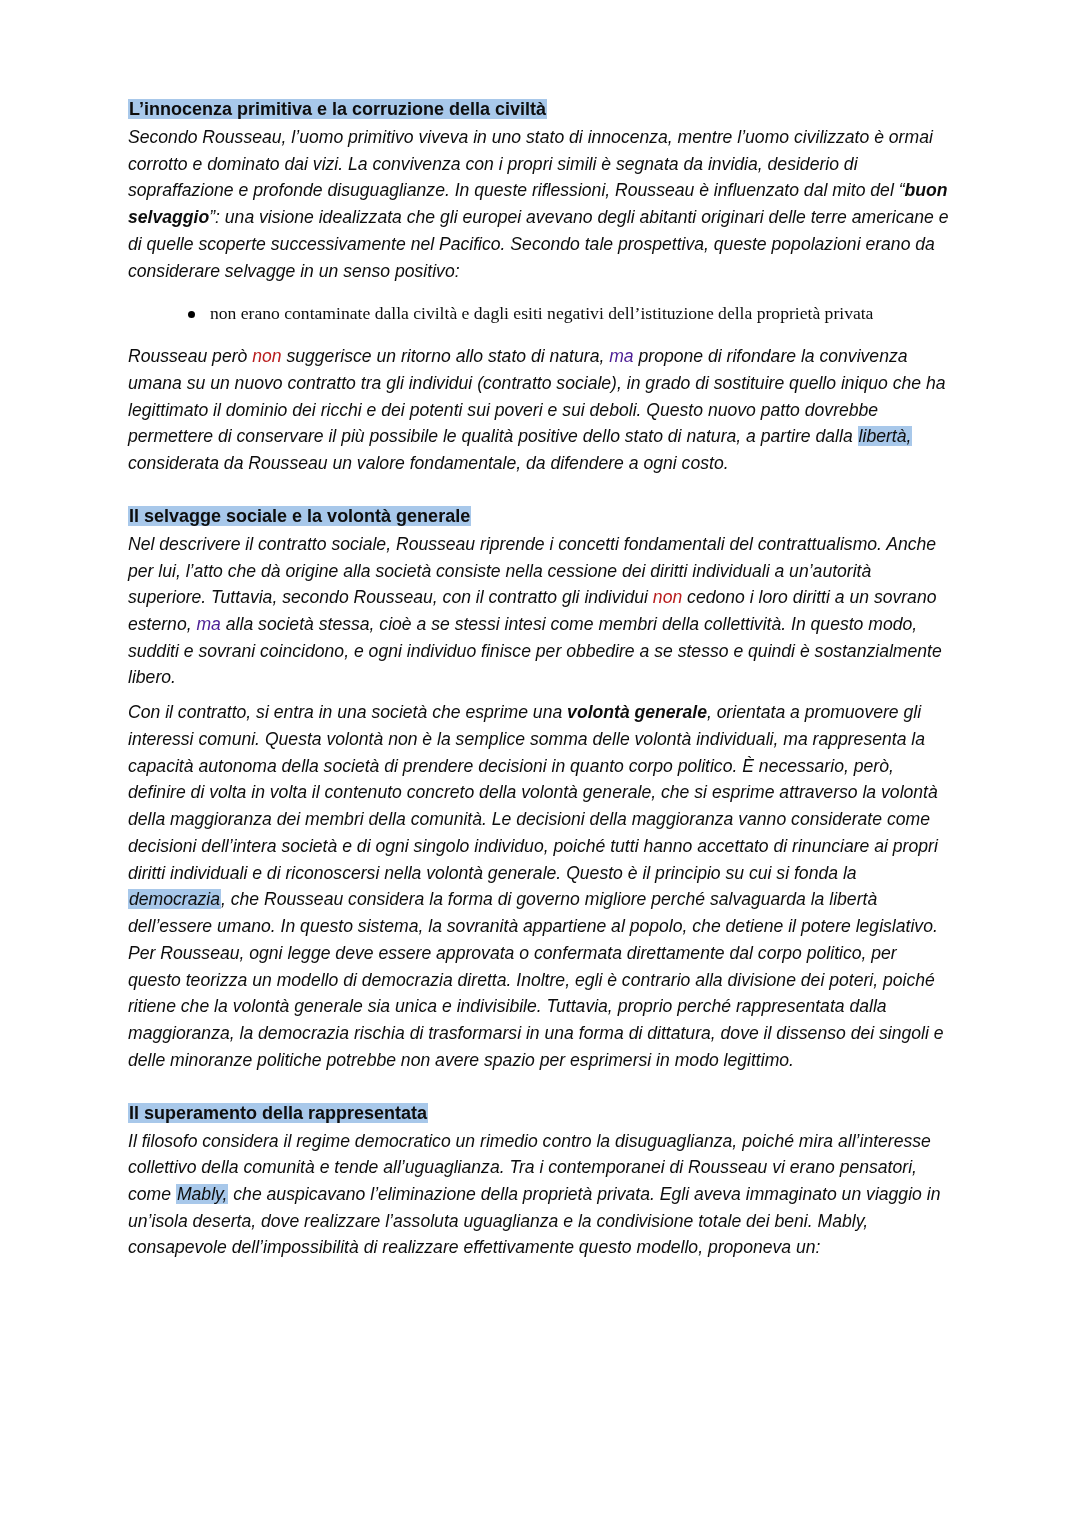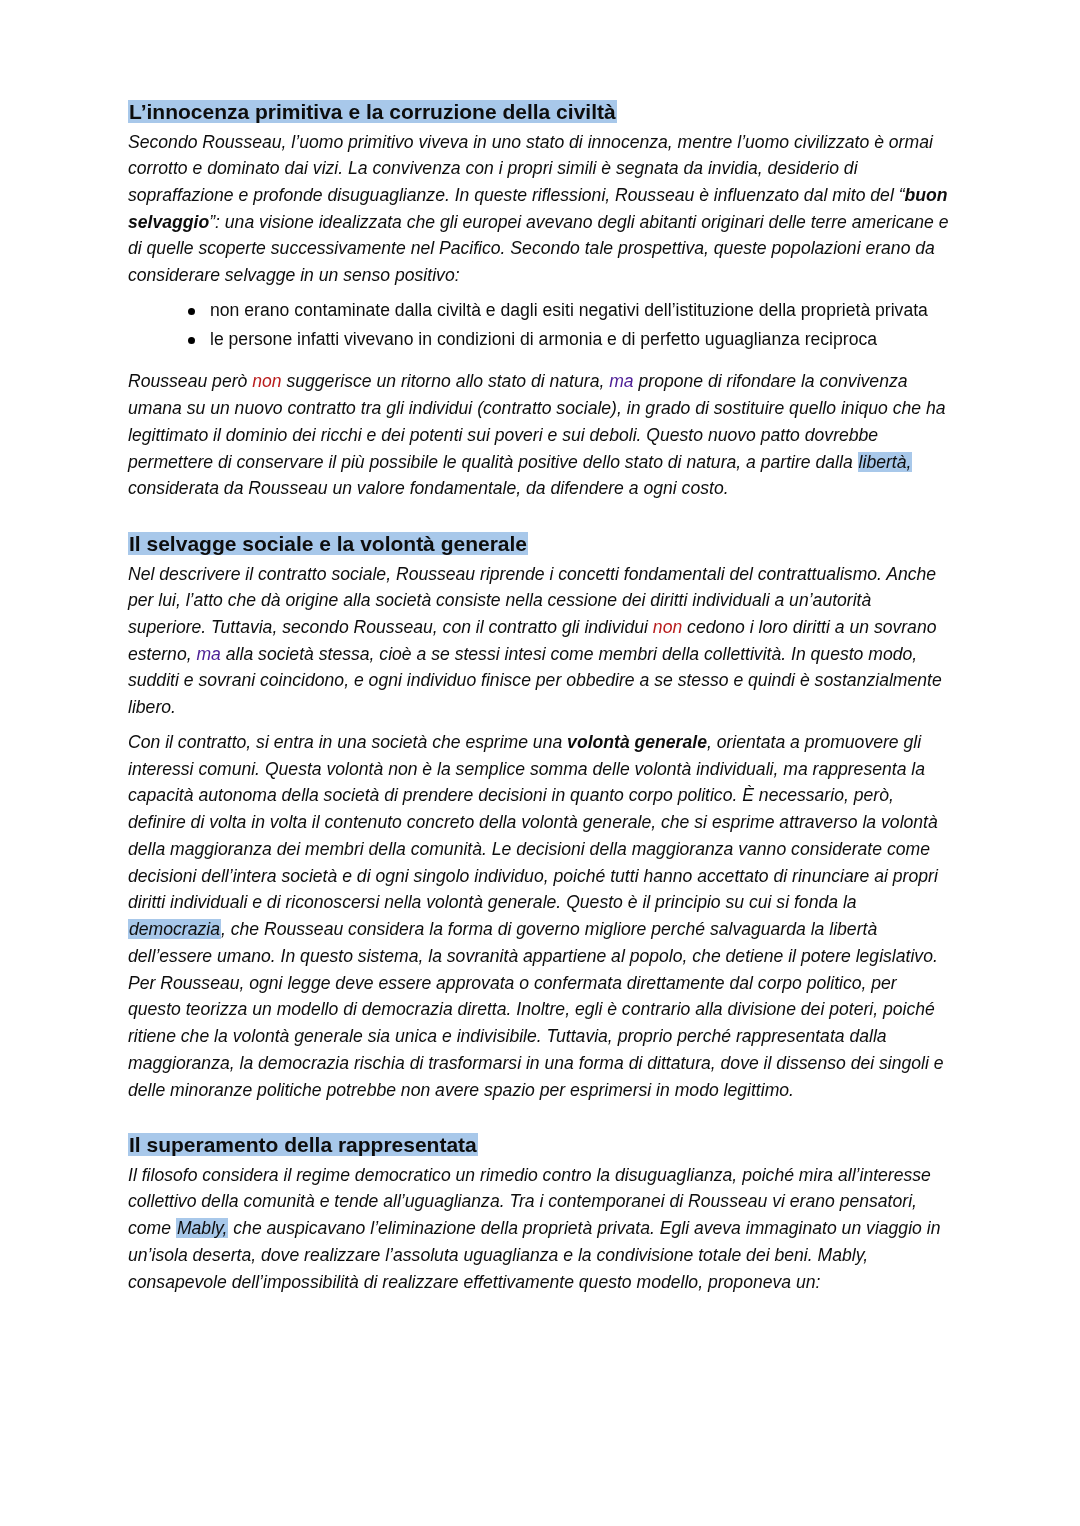--- a/index.html
+++ b/index.html
@@ -19,21 +19,21 @@
     box-sizing: border-box;
     padding: 96px 128px 40px 128px;
     background: #ffffff;
   }
   .doc {
     font-size: 17.6px;
     line-height: 1.52;
     color: #0d0d0d;
   }
   h2.section-heading {
-    font-size: 21px;
+    font-size: 18px;
     font-weight: bold;
     margin: 0 0 1px 0;
     line-height: 1.5;
     display: block;
   }
   h2.section-heading span.hl {
     background: #a8c8ea;
     padding: 0 1px;
   }
   p.para {
@@ -47,23 +47,24 @@
   }
   .spacer-sm { height: 16px; }
   .spacer-md { height: 26px; }
   ul.bullets {
     margin: 4px 0 0 0;
     padding-left: 60px;
     list-style: none;
   }
   ul.bullets li {
     position: relative;
-    margin: 8px 0 0 0;
+    margin: 16px 0 0 0;
     padding-left: 22px;
     line-height: 1.52;
+    font-family: Liberation Serif, serif;
   }
   ul.bullets li + li { margin-top: 2px; }
   ul.bullets li::before {
     content: "";
     position: absolute;
     left: 0;
     top: 11px;
     width: 7px;
     height: 7px;
     background: #000;
@@ -79,21 +80,20 @@
 <body>
 
 <div class="page">
   <div class="doc">
 
     <div id="sections-root">
         <h2 class="section-heading"><span class="hl">L’innocenza primitiva e la corruzione della civiltà</span></h2>
         <p class="para"><span>Secondo Rousseau, l’uomo primitivo viveva in uno stato di innocenza, mentre l’uomo civilizzato è ormai corrotto e dominato dai vizi. La convivenza con i propri simili è segnata da invidia, desiderio di sopraffazione e profonde disuguaglianze. In queste riflessioni, Rousseau è influenzato dal mito del “</span><span class="b">buon selvaggio</span><span>”: una visione idealizzata che gli europei avevano degli abitanti originari delle terre americane e di quelle scoperte successivamente nel Pacifico. Secondo tale prospettiva, queste popolazioni erano da considerare selvagge in un senso positivo:</span></p>
         <ul class="bullets">
           <li>non erano contaminate dalla civiltà e dagli esiti negativi dell’istituzione della proprietà privata</li>
-          <li>le persone infatti vivevano in condizioni di armonia e di perfetto uguaglianza reciproca</li>
         </ul>
         <div class="spacer-sm"></div>
         <p class="para"><span>Rousseau però </span><span class="red">non</span><span> suggerisce un ritorno allo stato di natura, </span><span class="green">ma</span><span> propone di rifondare la convivenza umana su un nuovo contratto tra gli individui (contratto sociale), in grado di sostituire quello iniquo che ha legittimato il dominio dei ricchi e dei potenti sui poveri e sui deboli. Questo nuovo patto dovrebbe permettere di conservare il più possibile le qualità positive dello stato di natura, a partire dalla </span><span class="hl-tight">libertà,</span><span> considerata da Rousseau un valore fondamentale, da difendere a ogni costo.</span></p>
         <div class="spacer-md"></div>
         <h2 class="section-heading"><span class="hl">Il selvagge sociale e la volontà generale</span></h2>
         <p class="para"><span>Nel descrivere il contratto sociale, Rousseau riprende i concetti fondamentali del contrattualismo. Anche per lui, l’atto che dà origine alla società consiste nella cessione dei diritti individuali a un’autorità superiore. Tuttavia, secondo Rousseau, con il contratto gli individui </span><span class="red">non</span><span> cedono i loro diritti a un sovrano esterno, </span><span class="green">ma</span><span> alla società stessa, cioè a se stessi intesi come membri della collettività. In questo modo, sudditi e sovrani coincidono, e ogni individuo finisce per obbedire a se stesso e quindi è sostanzialmente libero.</span></p>
         <p class="para"><span>Con il contratto, si entra in una società che esprime una </span><span class="b">volontà generale</span><span>, orientata a promuovere gli interessi comuni. Questa volontà non è la semplice somma delle volontà individuali, ma rappresenta la capacità autonoma della società di prendere decisioni in quanto corpo politico. È necessario, però, definire di volta in volta il contenuto concreto della volontà generale, che si esprime attraverso la volontà della maggioranza dei membri della comunità. Le decisioni della maggioranza vanno considerate come decisioni dell’intera società e di ogni singolo individuo, poiché tutti hanno accettato di rinunciare ai propri diritti individuali e di riconoscersi nella volontà generale. Questo è il principio su cui si fonda la </span><span class="hl-tight">democrazia</span><span>, che Rousseau considera la forma di governo migliore perché salvaguarda la libertà dell’essere umano. In questo sistema, la sovranità appartiene al popolo, che detiene il potere legislativo. Per Rousseau, ogni legge deve essere approvata o confermata direttamente dal corpo politico, per questo teorizza un modello di democrazia diretta. Inoltre, egli è contrario alla divisione dei poteri, poiché ritiene che la volontà generale sia unica e indivisibile. Tuttavia, proprio perché rappresentata dalla maggioranza, la democrazia rischia di trasformarsi in una forma di dittatura, dove il dissenso dei singoli e delle minoranze politiche potrebbe non avere spazio per esprimersi in modo legittimo.</span></p>
         <div class="spacer-md"></div>
         <h2 class="section-heading"><span class="hl">Il superamento della rappresentata</span></h2>
         <p class="para"><span>Il filosofo considera il regime democratico un rimedio contro la disuguaglianza, poiché mira all’interesse collettivo della comunità e tende all’uguaglianza. Tra i contemporanei di Rousseau vi erano pensatori, come </span><span class="hl-tight">Mably,</span><span> che auspicavano l’eliminazione della proprietà privata. Egli aveva immaginato un viaggio in un’isola deserta, dove realizzare l’assoluta uguaglianza e la condivisione totale dei beni. Mably, consapevole dell’impossibilità di realizzare effettivamente questo modello, proponeva un:</span></p>

